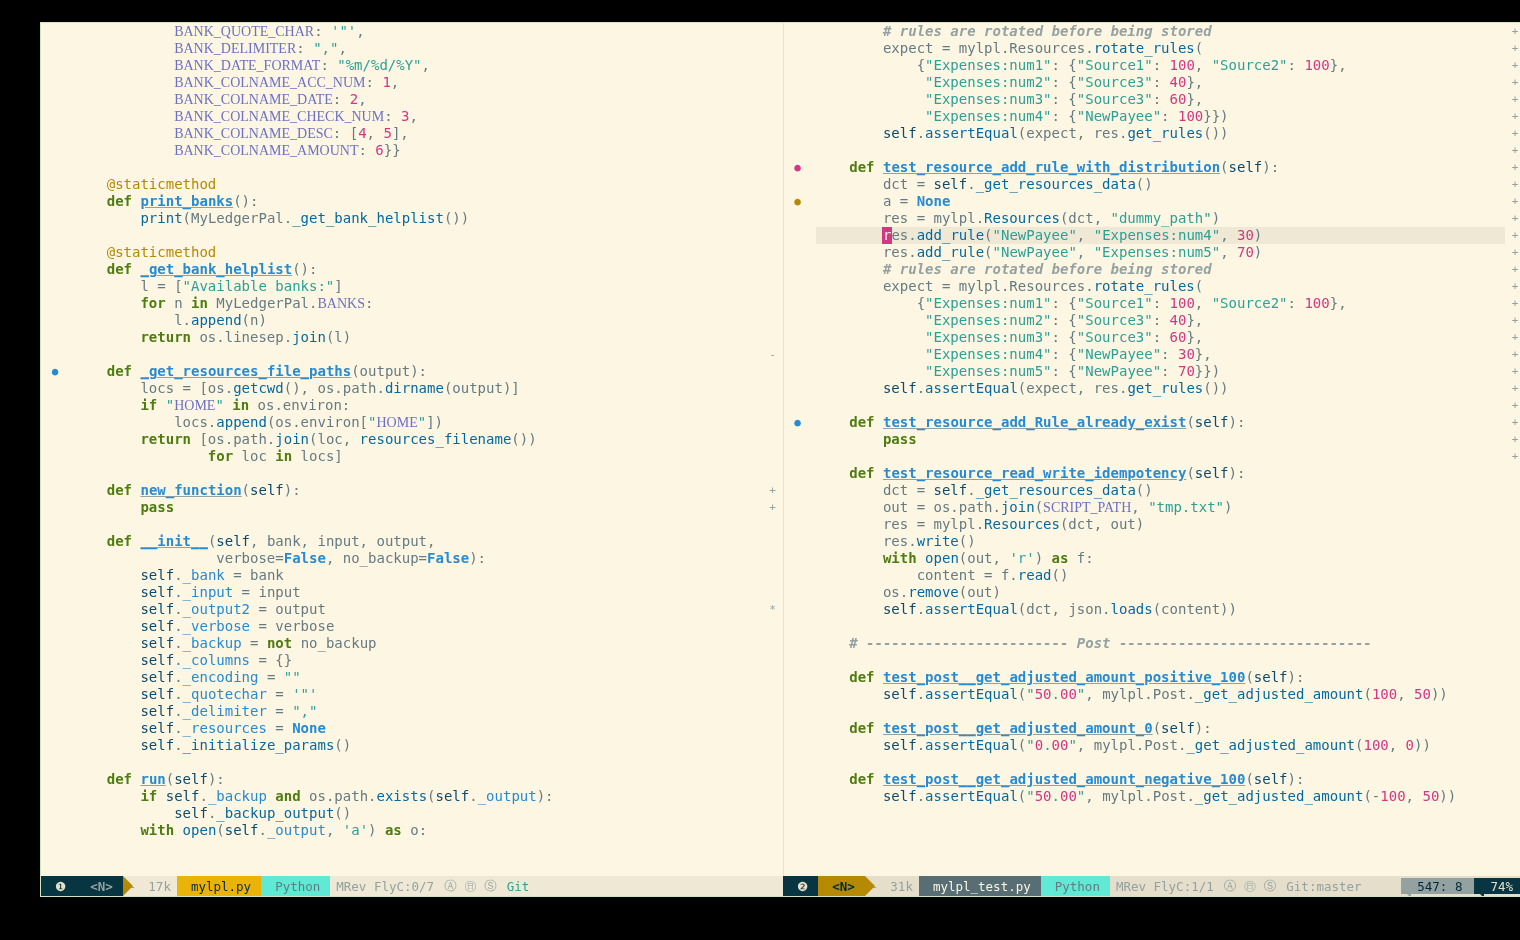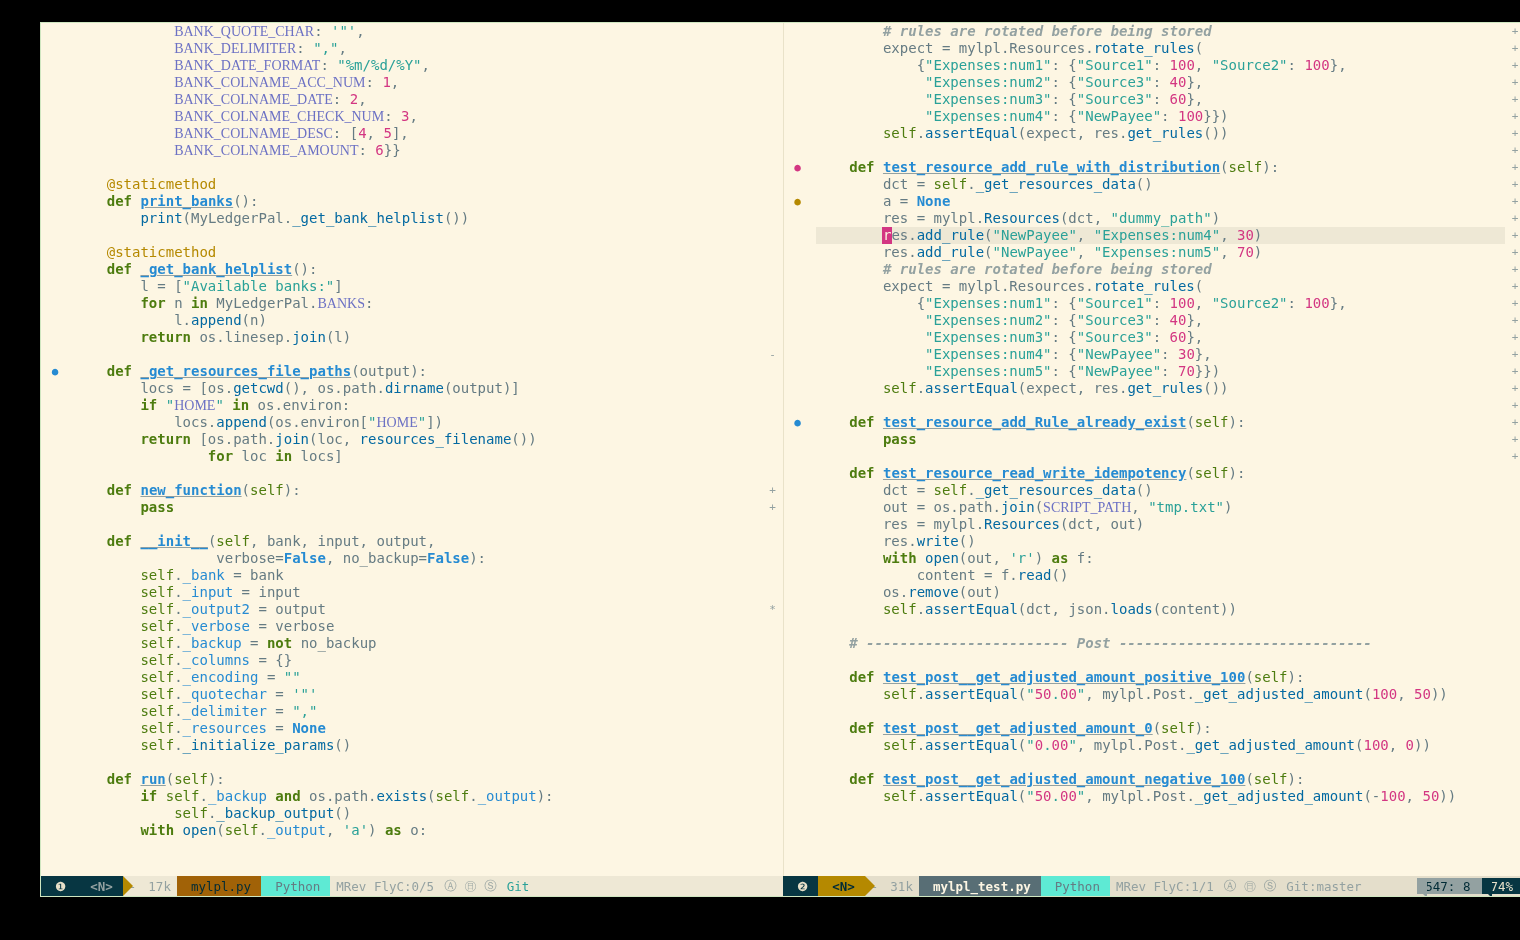--- a/index.html
+++ b/index.html
@@ -71,21 +71,21 @@
     color:#fdf6e3;
     margin-left:-1px; margin-right:-1px;
     padding:0 1px;
   }
   
   .kw   { color:#4d7c0f; font-weight:bold; }             
   .dname{ color:#268bd2; font-weight:bold; }             
   .s    { color:#2aa198; }                               
   .n    { color:#d33682; }                               
   .bi   { color:#268bd2;font-weight:bold; }                               
-  .self { color:#4d7c0f; }
+  .self { color:#0c4a6e; }
   .fcall{ color:#0369a1; }                               
   .attr { color:#268bd2;text-align:right; }                               
   .deco { color:#b58900;text-align:right; }                               
   .c    { color:#93a1a1; font-style:italic;font-weight:bold; }            
   .const{ color:#6c71c4;font-family:Liberation Serif, serif; }
   .ul   { text-decoration: underline; text-decoration-color:#93a1a1; }
   
   .modelines { height: 20px; display: flex; }
   .ml {
     flex: 1;
@@ -113,34 +113,34 @@
     right:-10px; top:0;
     border-top:10px solid transparent;
     border-bottom:10px solid transparent;
     border-left:10px solid currentColor;
     color:inherit;
   }
   .seg.num      { background:#073642; color:#e7e0c9; }
   .seg.num::after { color:#073642; }
   .seg.state    { background:#b58900; color:#002b36; font-weight:bold; }
   .seg.state::after { color:#b58900; }
-  .seg.file     { background:#a16207; color:#002b36; }
+  .seg.file     { background:#eab308; color:#002b36; }
   .seg.file::after { color:#93a1a1; }
-  .seg.file.active { background:#586e75; color:#fdf6e3; font-weight:bold;}
+  .seg.file.active { background:#586e75; color:#fdf6e3; font-weight:normal;}
   .seg.file.active::after { color:#586e75; }
   .seg.mode     { background:#5eead4; color:#657b83; }
   .seg.mode::after { display:none; }
   .ml .right {
     margin-left:auto;
     display:flex; align-items:center;
     height:100%;
   }
   .segR {
     height:16px; display:inline-flex; align-items:center;
-    padding:0 12px 0 8px; position:relative;
+    padding:0 12px 0 16px; position:relative;
   }
   .segR::before {
     content:"";
     position:absolute;
     left:0; top:0;
     border-top:10px solid transparent;
     border-bottom:10px solid transparent;
     border-right:10px solid currentColor;
   }
   .segR.pos { background:#93a1a1; color:#002b36; }
@@ -362,21 +362,21 @@
   </div>
 
   <div class="modelines">
     <div class="ml">
       <span class="seg num">❶</span>
       <span class="seg state" style="background:#073642;color:#93a1a1;">&lt;N&gt;</span>
       <span class="minor">-</span>
       <span class="minor">17k</span>
       <span class="seg file">mylpl.py</span>
       <span class="seg mode">Python</span>
-      <span class="minor">MRev FlyC:0/5</span>
+      <span class="minor">MRev FlyC:0/7</span>
       <span class="icon">Ⓐ ㊐ Ⓢ</span>
       <span class="minor" style="color:#2aa198;">Git</span>
     </div>
     <div class="ml active">
       <span class="seg num">❷</span>
       <span class="seg state">&lt;N&gt;</span>
       <span class="minor">-</span>
       <span class="minor">31k</span>
       <span class="seg file active">mylpl_test.py</span>
       <span class="seg mode">Python</span>

